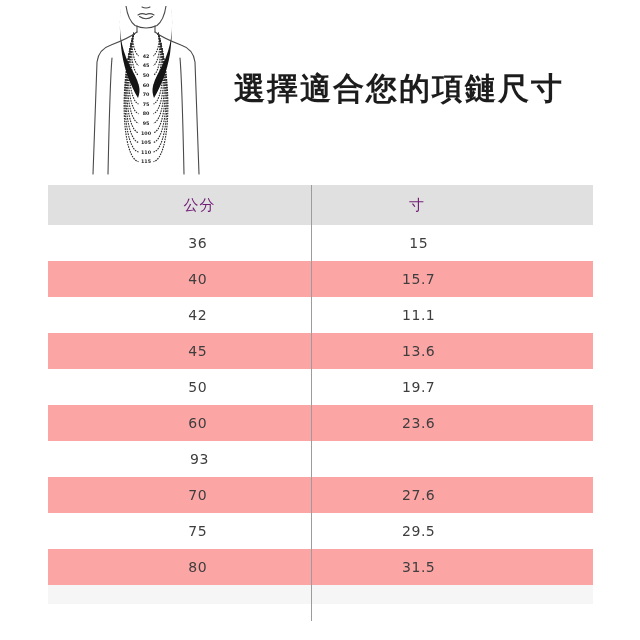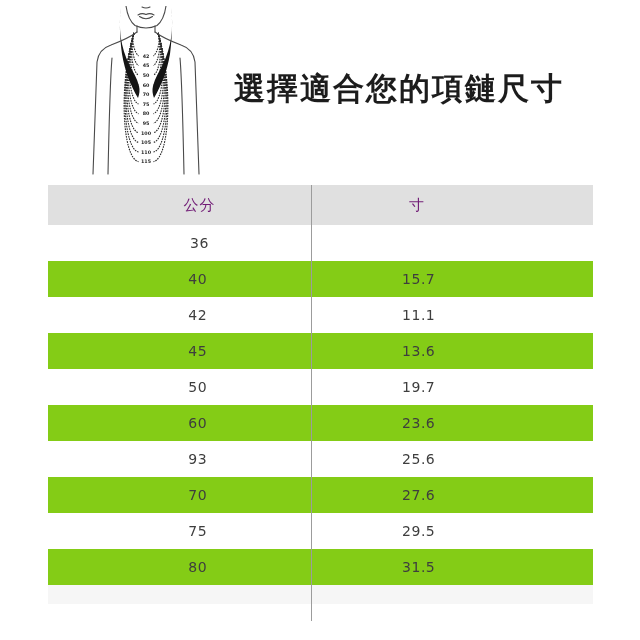--- a/index.html
+++ b/index.html
@@ -10,21 +10,21 @@
   .diagram{position:absolute;left:85px;top:6px;width:122px;height:170px;}
 
   
   .title{position:absolute;left:234px;top:68px;font-size:31px;font-weight:600;
          color:#1c1c1c;letter-spacing:2px;white-space:nowrap;}
 
   
   .size-table{position:absolute;left:48px;top:185px;width:545px;}
   .thead{display:flex;height:40px;background:#e0e0e0;}
   .row{display:flex;height:36px;background:#ffffff;gap:7px;}
-  .row.alt{background:#84cc16;text-align:center;}
+  .row.alt{background:#fca5a5;text-align:center;}
   .cell{display:flex;align-items:center;justify-content:center;
         font-size:14px;color:#3e3e3e;letter-spacing:.5px;}
   .col-cm{width:263px;padding-left:40px;box-sizing:content-box;width:223px;}
   .col-in{width:212px;padding-right:70px;}
   .th{font-size:15px;color:#701a75;letter-spacing:1px;}
   .tail-stripe{height:19px;background:#f6f6f6;}
   .divider{position:absolute;left:263px;top:0;width:1px;height:436px;background:#9c9c9c;}
 </style>
 </head>
 <body>
@@ -93,20 +93,21 @@
   <div class="title">選擇適合您的項鏈尺寸</div>
 
   <div class="size-table">
     <div class="thead">
       <div class="cell col-cm th">公分</div>
       <div class="cell col-in th">寸</div>
     </div>
     <div id="tableBody">
         <div class="row">
           <div class="cell col-cm">36</div>
+          <div class="cell col-in">15</div>
         </div>
         <div class="row alt">
           <div class="cell col-cm">40</div>
           <div class="cell col-in">15.7</div>
         </div>
         <div class="row">
           <div class="cell col-cm">42</div>
           <div class="cell col-in">11.1</div>
         </div>
         <div class="row alt">
@@ -116,21 +117,20 @@
         <div class="row">
           <div class="cell col-cm">50</div>
           <div class="cell col-in">19.7</div>
         </div>
         <div class="row alt">
           <div class="cell col-cm">60</div>
           <div class="cell col-in">23.6</div>
         </div>
         <div class="row">
           <div class="cell col-cm">93</div>
-          <div class="cell col-in">25.6</div>
         </div>
         <div class="row alt">
           <div class="cell col-cm">70</div>
           <div class="cell col-in">27.6</div>
         </div>
         <div class="row">
           <div class="cell col-cm">75</div>
           <div class="cell col-in">29.5</div>
         </div>
         <div class="row alt">

